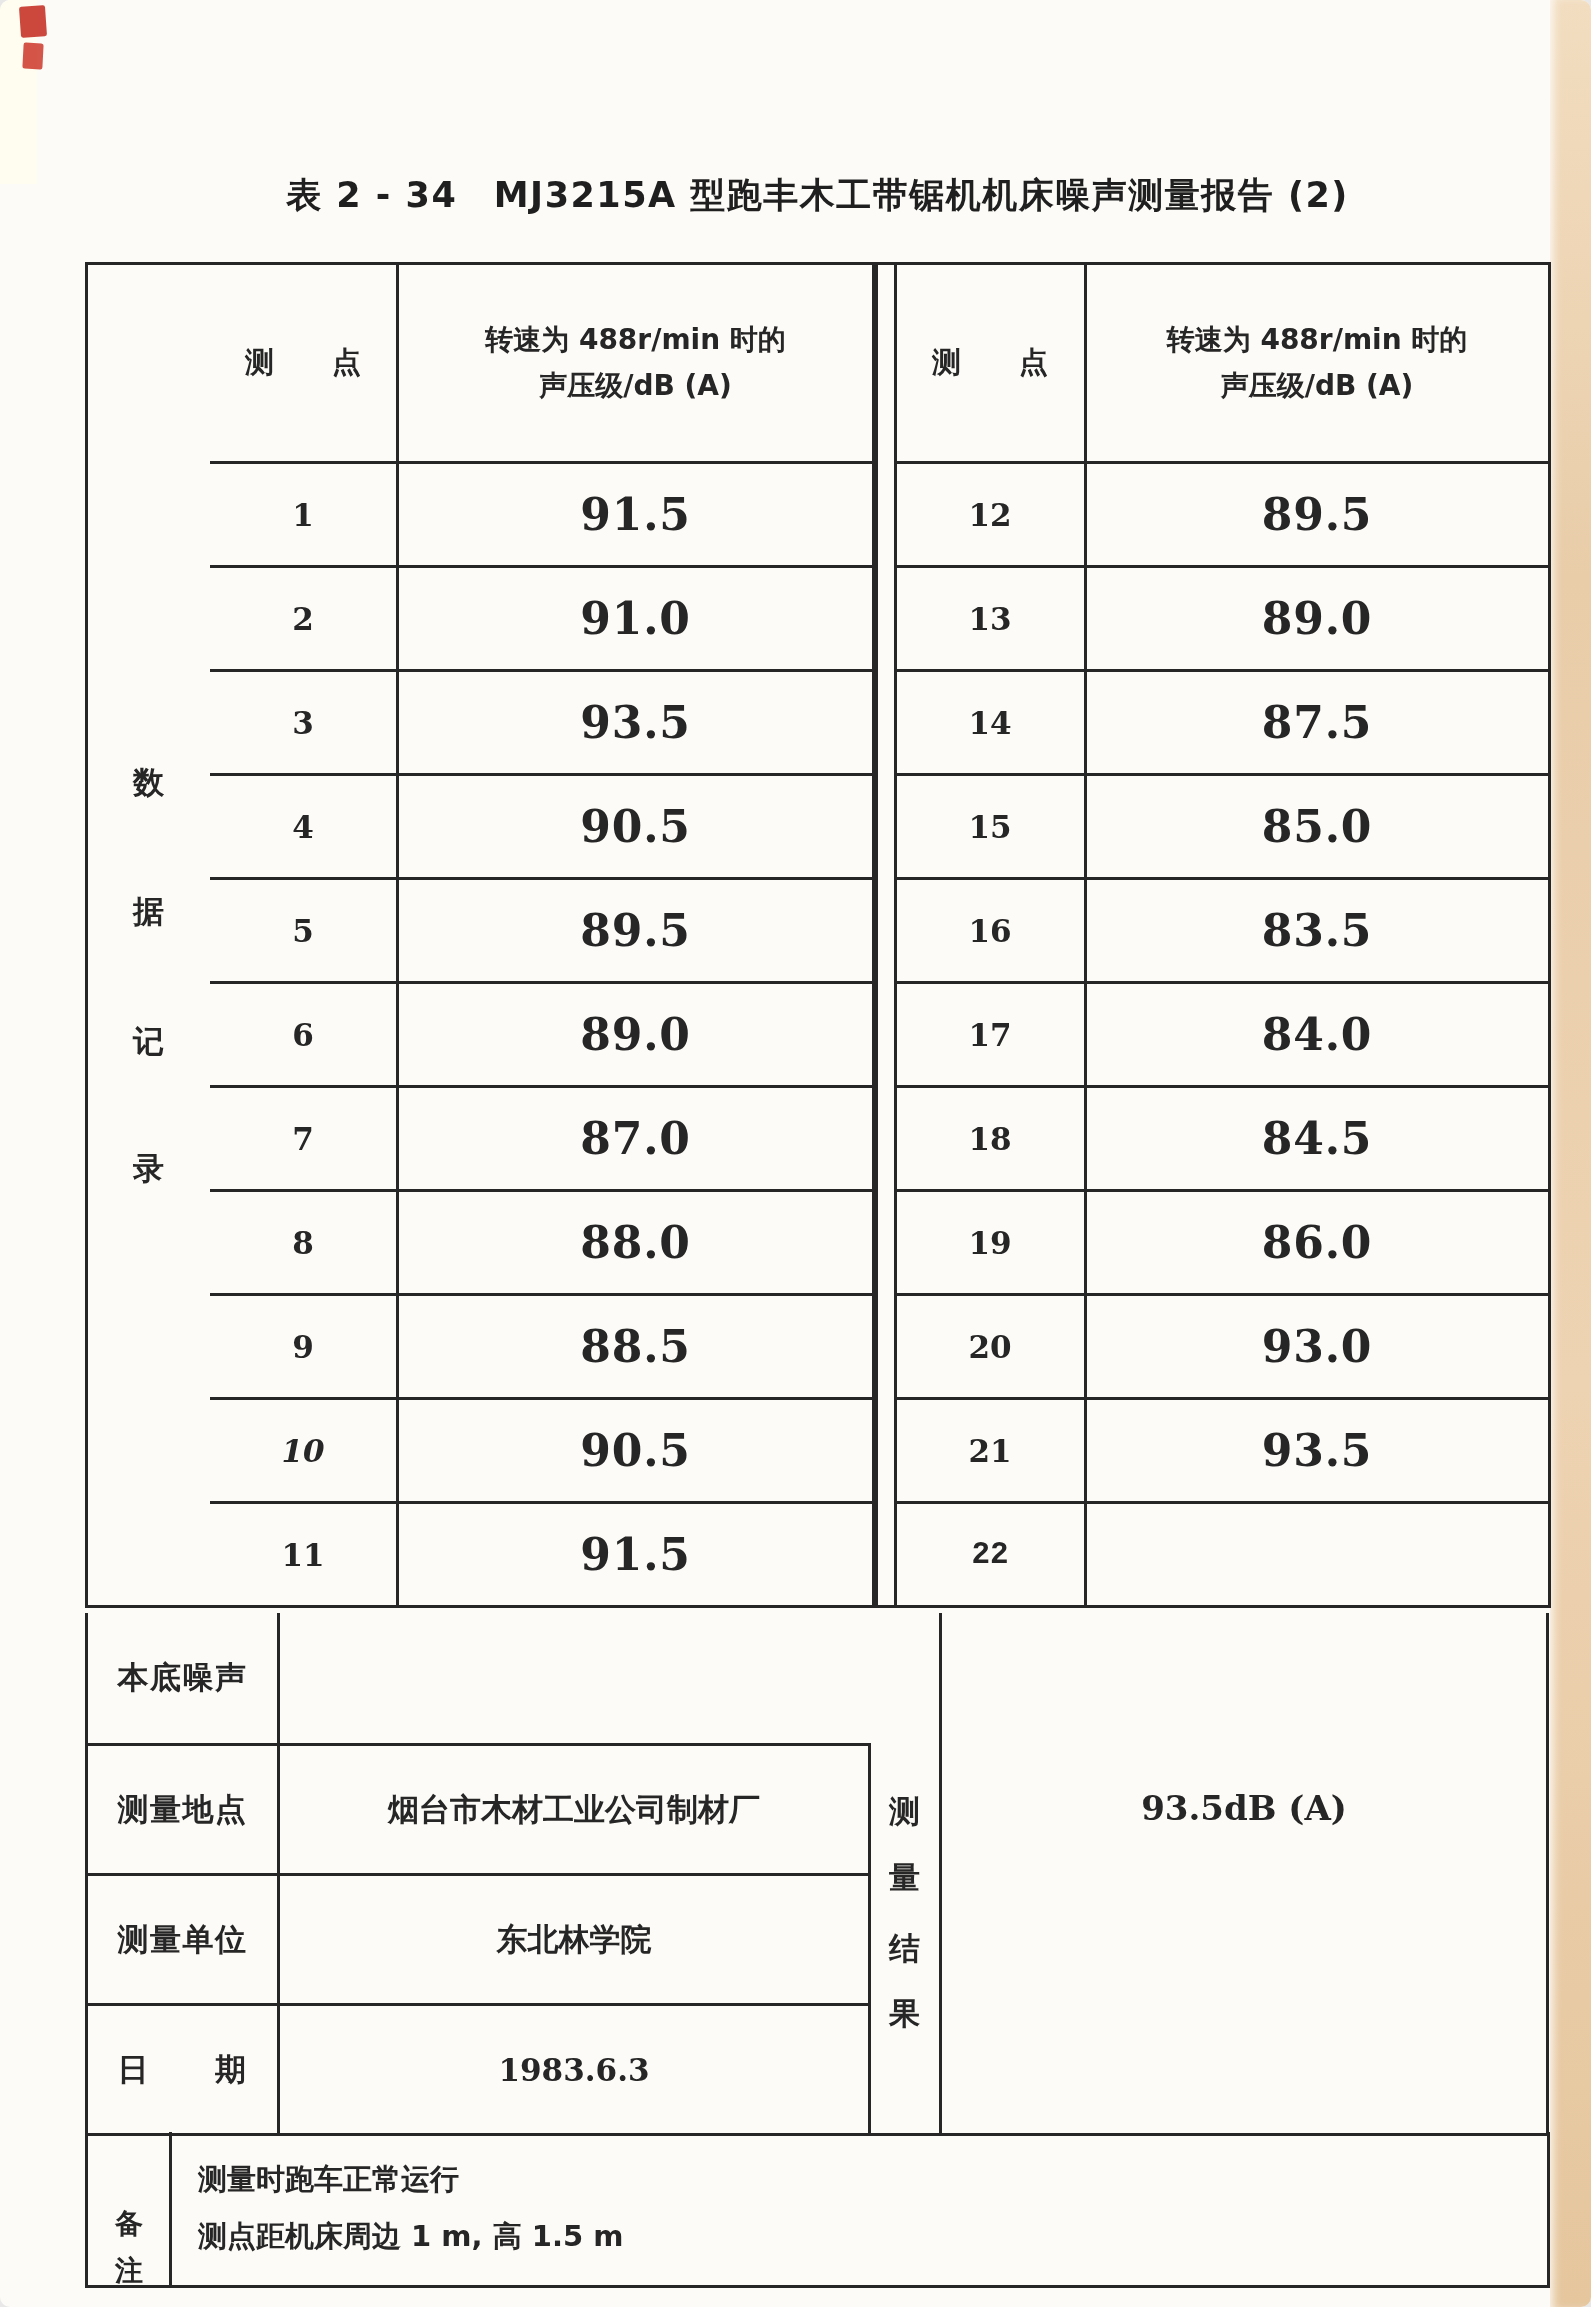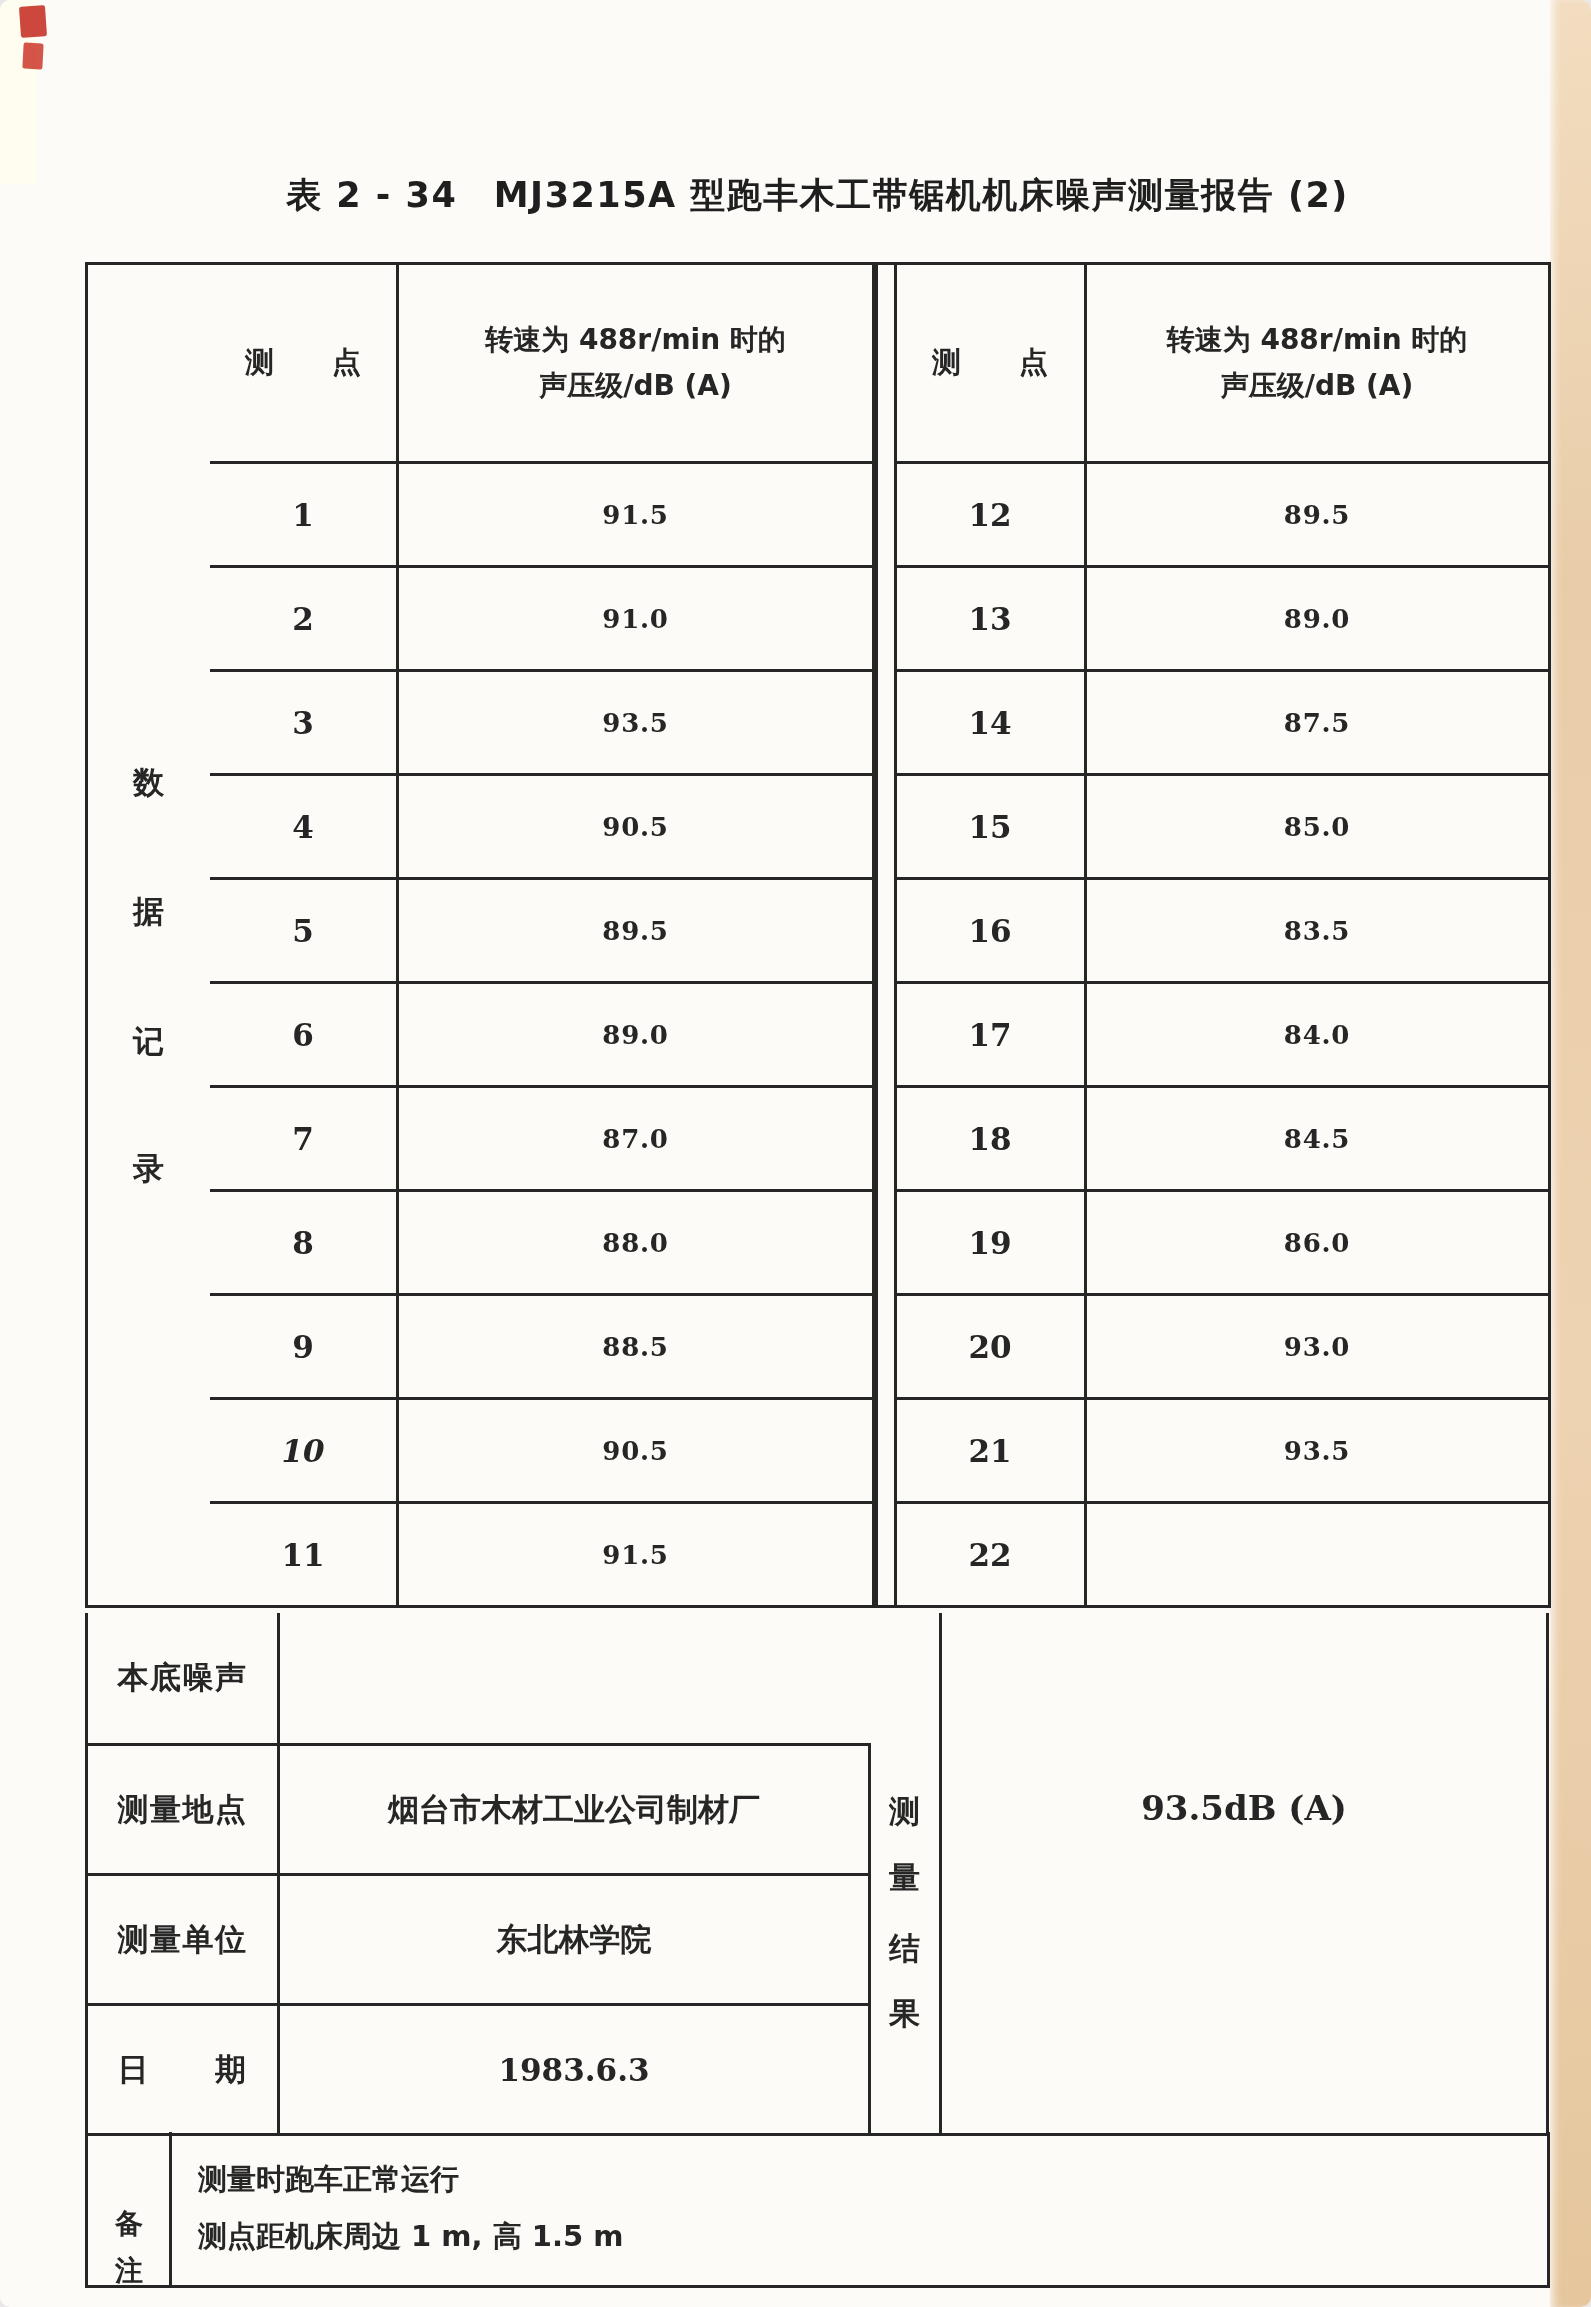--- a/index.html
+++ b/index.html
@@ -66,21 +66,21 @@
   .bt{border-top:3.1px solid var(--ink);}
 
   .side-label{
     writing-mode:vertical-rl;text-orientation:upright;
     font-size:31px;font-weight:700;letter-spacing:129px;margin-bottom:-129px;
   }
   .hdr-point{font-size:29px;font-weight:700;}
   .hdr-value{flex-direction:column;font-size:28px;font-weight:700;line-height:1.65;text-align:center;}
   .num{font-family:"DejaVu Serif","Liberation Serif",serif;font-weight:700;}
   .pt-num{font-size:31px;}
-  .val-num{font-size:26px;letter-spacing:0.8px;}
+  .val-num{font-size:44px;letter-spacing:0.8px;}
 
   .info-label{font-size:31px;font-weight:700;letter-spacing:1.5px;}
   .info-value{font-size:31px;font-weight:700;}
   .result-label{
     writing-mode:vertical-rl;text-orientation:upright;
     font-size:31px;font-weight:700;letter-spacing:68px;margin-bottom:-68px;
   }
   .result-cell{padding-bottom:131px;align-items:center;}
   .result-value{font-size:34px;}
 
@@ -171,21 +171,21 @@
     <div class="cell num pt-num bt br" style="grid-area:10/5;">20</div>
     <div class="cell num val-num bt" style="grid-area:10/6;">93.0</div>
 
     <div class="cell num pt-num bt br" style="grid-area:11/2;font-style:italic;">10</div>
     <div class="cell num val-num bt br" style="grid-area:11/3;">90.5</div>
     <div class="cell num pt-num bt br" style="grid-area:11/5;">21</div>
     <div class="cell num val-num bt" style="grid-area:11/6;">93.5</div>
 
     <div class="cell num pt-num bt br" style="grid-area:12/2;">11</div>
     <div class="cell num val-num bt br" style="grid-area:12/3;">91.5</div>
-    <div class="cell num pt-num bt br" style="grid-area:12/5;">22</div>
+    <div class="cell num pt-num bt br" style="grid-area:12/5;font-family:Liberation Mono, monospace;">22</div>
     <div class="cell num val-num bt" style="grid-area:12/6;"></div>
   </div>
 
   <div class="tableB">
     <div class="cell info-label br" style="grid-area:1/1;">本底噪声</div>
 
     <div class="cell info-label br bt" style="grid-area:2/1;">测量地点</div>
     <div class="cell info-label br bt" style="grid-area:3/1;">测量单位</div>
 
     <div class="cell info-value br bt" style="grid-area:2/2;">烟台市木材工业公司制材厂</div>

